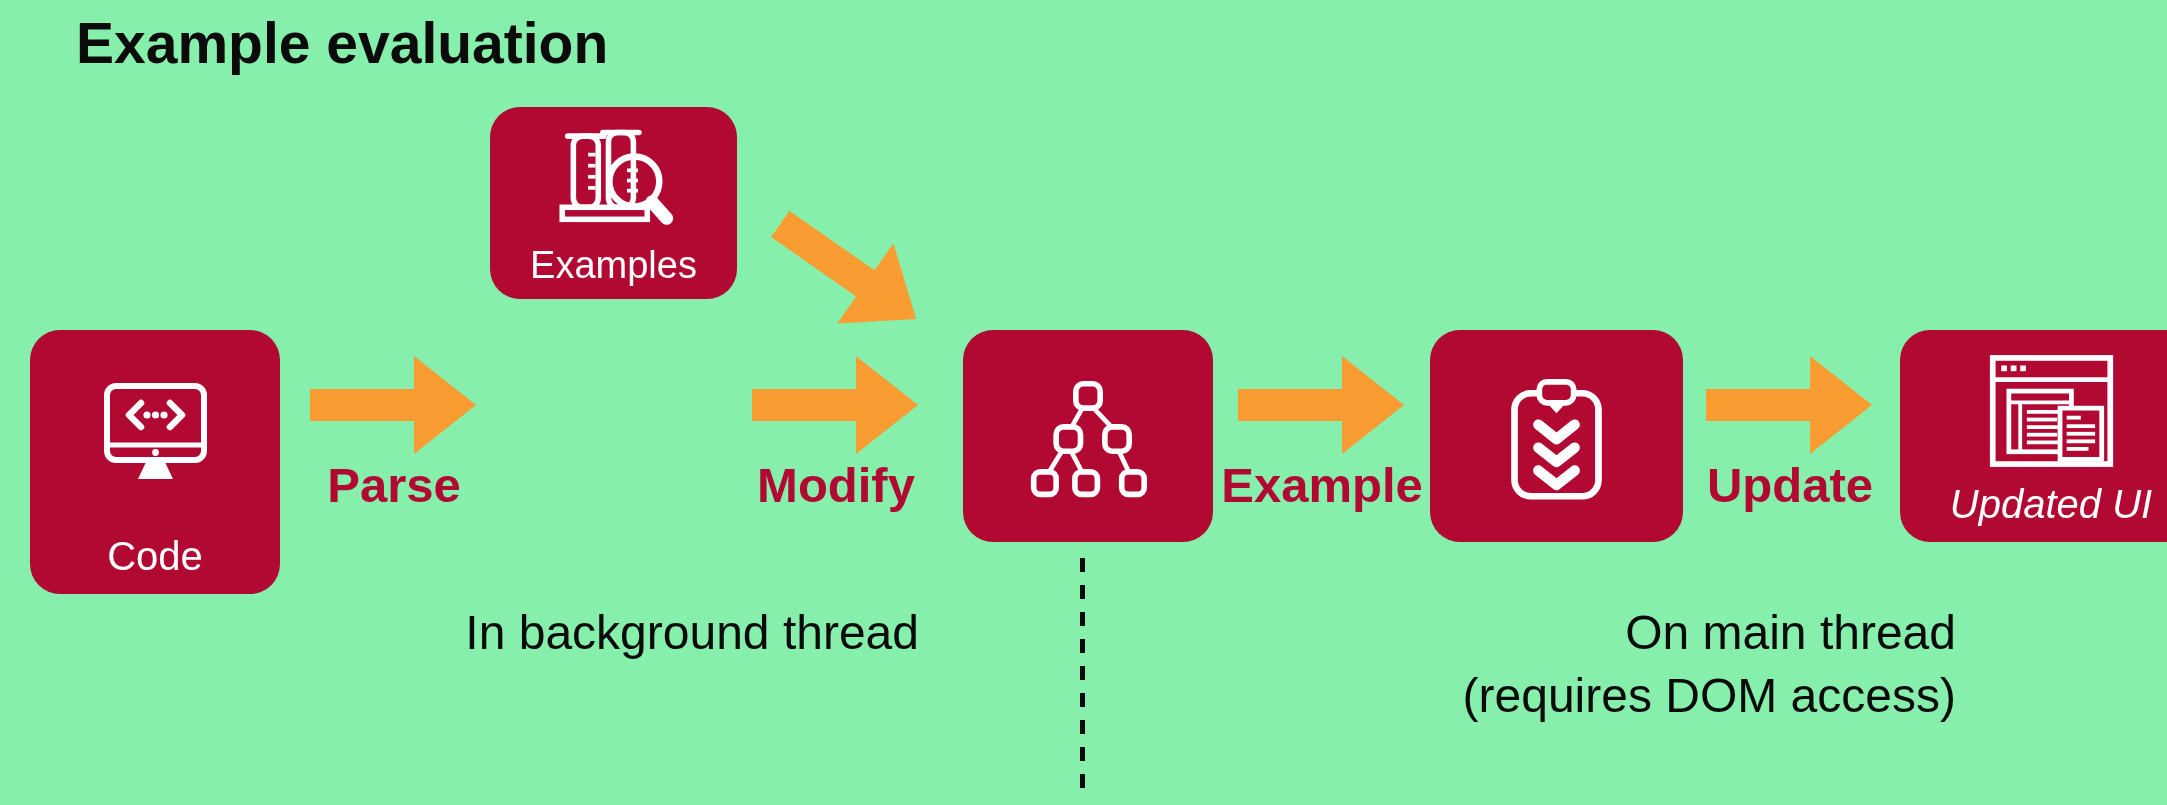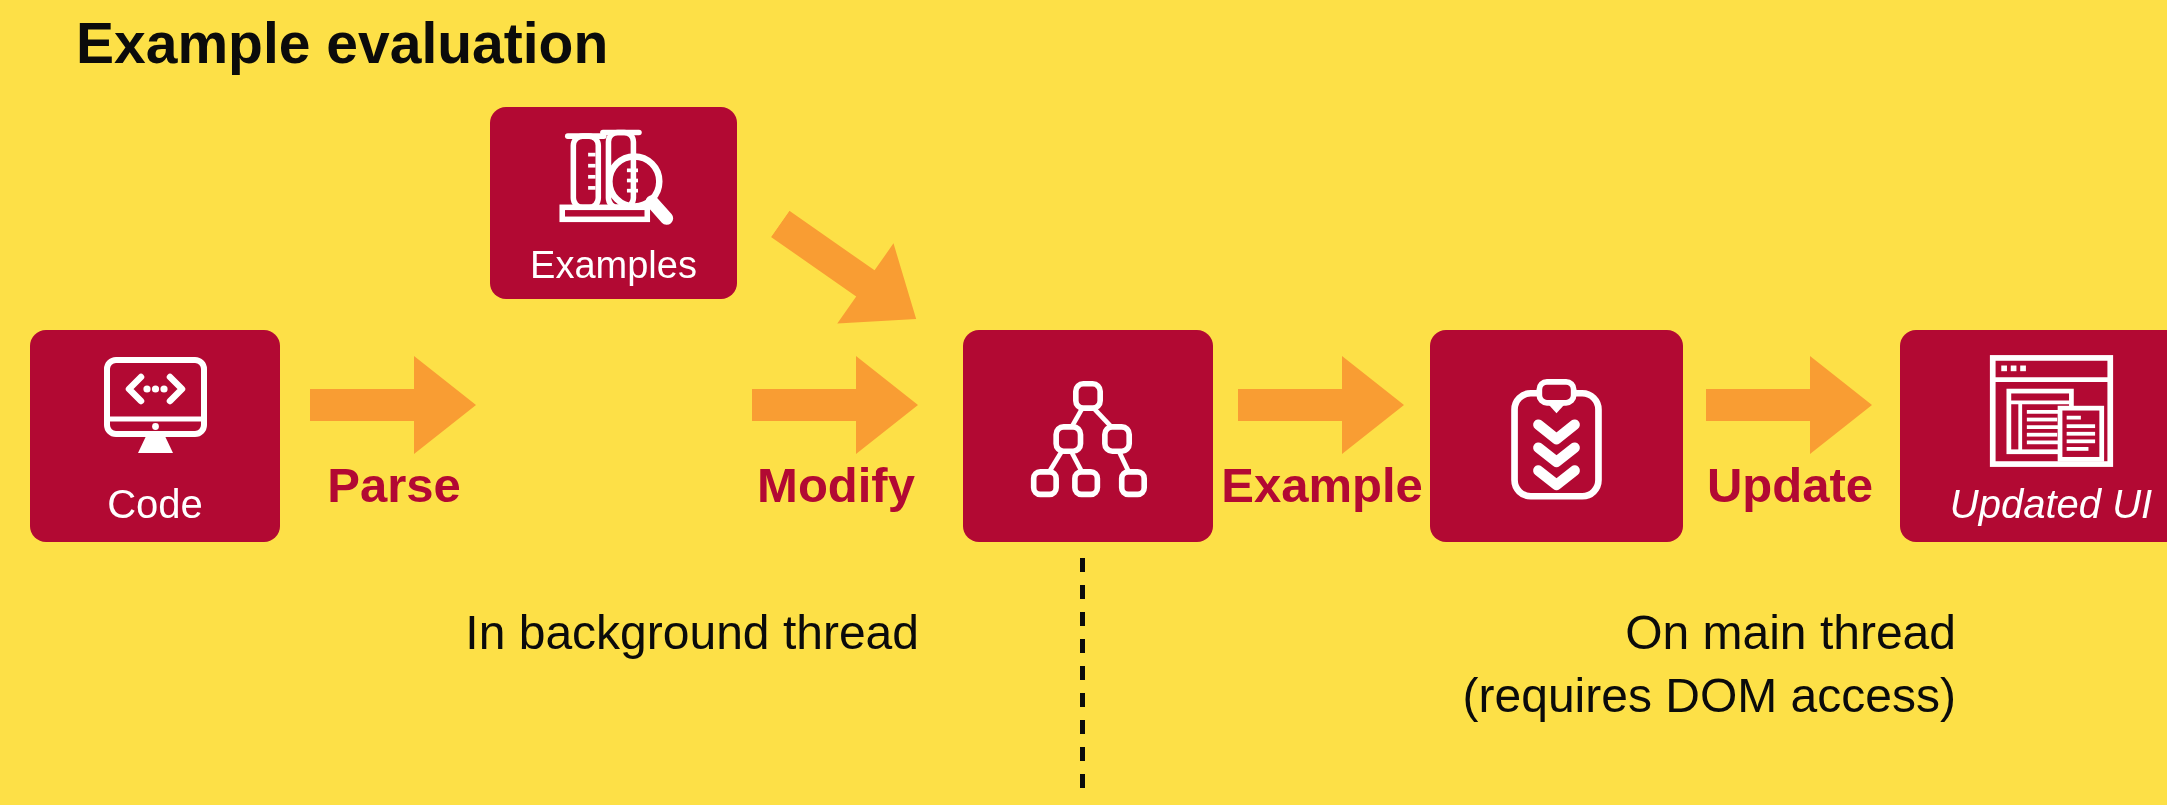--- a/index.html
+++ b/index.html
@@ -1,34 +1,34 @@
 <!DOCTYPE html>
 <html style="--box: #B20933; --arrow: #F99D33; --label: #B20933; --text: #0B0B0B; --icon: #FFFFFF;"><head>
 <meta charset="utf-8">
 <style>
   :root{
     --box:#B20933; --arrow:#F99D33; --label:#B20933; --text:#0B0B0B; --icon:#FFFFFF;
   }
   *{box-sizing:border-box; margin:0; padding:0;}
   body{background:#ffffff;}
   .canvas{
-    position:relative; width:2167px; height:805px; background:#fde047; overflow:hidden;
+    position:relative; width:2167px; height:805px; background:#86efac; overflow:hidden;
     font-family:"Liberation Sans","DejaVu Sans",sans-serif;
   }
   .title{
     position:absolute; left:76px; top:10px; font-size:57px; font-weight:700;
     color:var(--text); white-space:nowrap;
   }
   .node{
-    position:absolute; background:var(--box); border-radius:16px;
+    position:absolute; background:var(--box); border-radius:30px;
     display:flex; flex-direction:column; align-items:center;
   }
   .icon-wrap{flex:1 1 auto; display:flex; align-items:center; justify-content:center; width:100%; padding-top:8px;}
   .node-label{color:#ffffff; font-size:40px; line-height:1; padding-bottom:18px; white-space:nowrap;}
-  #node-code{left:30px; top:330px; width:250px; height:212px;}
+  #node-code{left:30px; top:330px; width:250px; height:264px;}
   #node-examples{left:490px; top:107px; width:247px; height:192px;}
   #node-examples .node-label{font-size:38px; padding-bottom:15px;}
   #node-ast{left:490px; top:330px; width:247px; height:212px;}
   #node-mod-ast{left:963px; top:330px; width:250px; height:212px;}
   #node-results{left:1430px; top:330px; width:253px; height:212px;}
   #node-updated-ui{left:1900px; top:330px; width:302px; height:212px;font-style:italic;}
 
   .flow-arrow{position:absolute; width:168px; height:110px; top:350px;}
   #arrow-parse{left:310px;}
   #arrow-modify{left:752px;}

